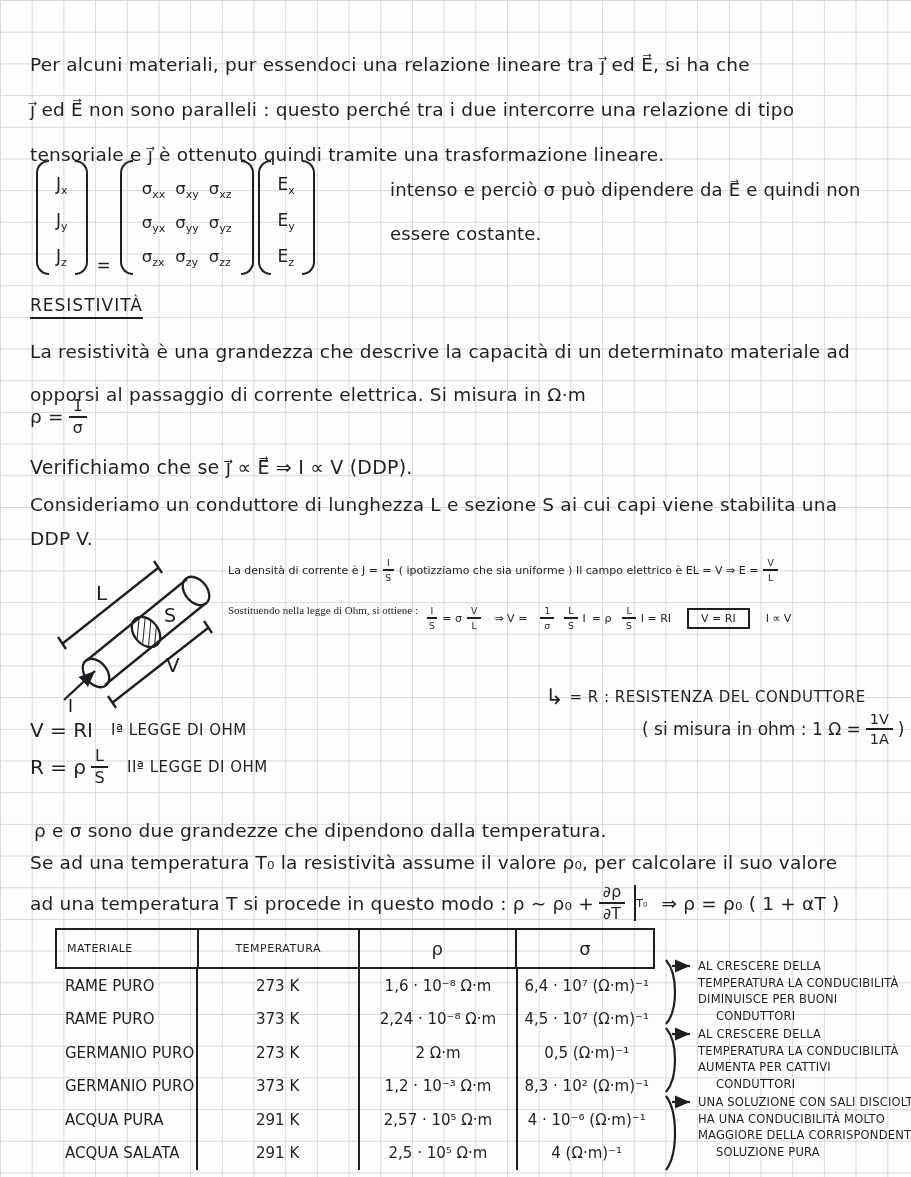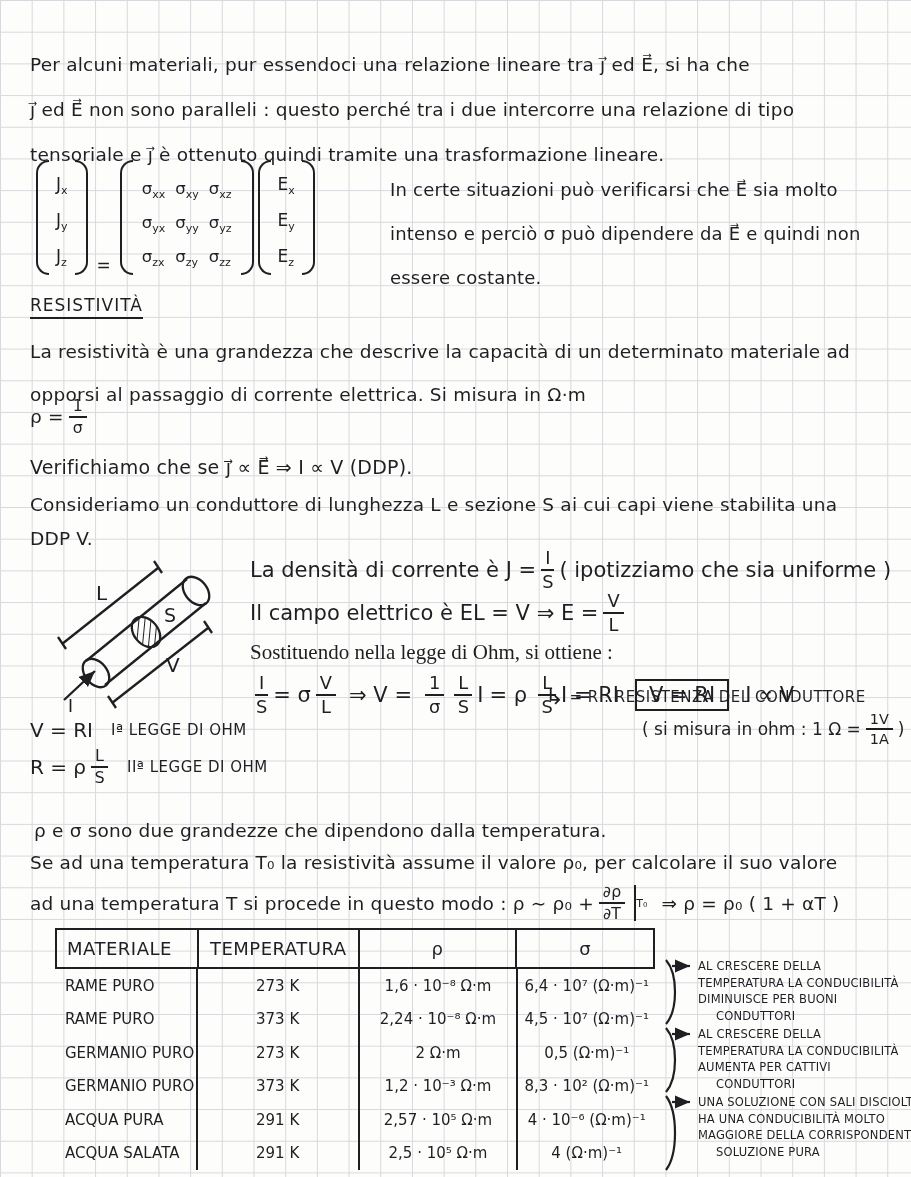--- a/index.html
+++ b/index.html
@@ -26,21 +26,21 @@
   .pl,.pr{width:11px;align-self:stretch;border:2.5px solid #1f1f23;}
   .pl{border-right:none;border-radius:16px 0 0 16px;margin-right:5px;}
   .pr{border-left:none;border-radius:0 16px 16px 0;margin-left:5px;}
   .vcol{display:flex;flex-direction:column;gap:13px;padding:6px 2px;font-size:17px;}
   .mgrid{display:grid;grid-template-columns:repeat(3,auto);gap:12px 10px;padding:6px 4px;font-size:16.5px;}
   .sub{font-size:11px;vertical-align:-4px;letter-spacing:0;}
   .boxed{border:2px solid #1f1f23;padding:2px 12px;margin:0 16px;white-space:nowrap;}
   .evalbar{display:inline-block;width:2px;height:36px;background:#1f1f23;vertical-align:middle;margin-left:4px;}
   
   .tbl-head{display:flex;border:2px solid #1f1f23;height:37px;background:transparent;}
-  .tbl-head .cell{display:flex;align-items:center;justify-content:center;font-size:18px;letter-spacing:.5px;}
+  .tbl-head .cell{display:flex;align-items:center;justify-content:center;font-size:11px;letter-spacing:.5px;}
   .tbl-head .cell + .cell{border-left:2px solid #1f1f23;}
   .tbl-body .brow{display:flex;height:33.5px;}
   .tbl-body .cell{display:flex;align-items:center;justify-content:center;font-size:15px;white-space:nowrap;}
   .tbl-body .cell + .cell{border-left:2px solid #1f1f23;}
   .c1{width:145px;justify-content:flex-start !important;padding-left:10px;box-sizing:border-box;}
   .c2{width:165px;}
   .c3{width:162px;}
   .c4{width:141px;}
   
   .anno{display:flex;align-items:flex-start;gap:4px;}
@@ -83,21 +83,20 @@
   <span class="pl" style="margin-left:4px;"></span>
   <span class="vcol">
     <span><span>E</span><span class="sub">x</span></span>
     <span><span>E</span><span class="sub">y</span></span>
     <span><span>E</span><span class="sub">z</span></span>
   </span>
   <span class="pr"></span>
 </div>
 
 <div class="abs hand" style="left:390px;top:168px;line-height:44px;font-size:18px;">
-  <div class="line">In certe situazioni può verificarsi che E⃗ sia molto</div>
   <div class="line">intenso e perciò σ può dipendere da E⃗ e quindi non</div>
   <div class="line">essere costante.</div>
 </div>
 
 <div class="abs" style="left:30px;top:295px;">
   <span class="heading">RESISTIVITÀ</span>
 </div>
 <div class="abs hand" style="left:30px;top:330px;line-height:43px;">
   <div class="line">La resistività è una grandezza che descrive la capacità di un determinato materiale ad</div>
   <div class="line">opporsi al passaggio di corrente elettrica. Si misura in Ω·m</div>
@@ -140,21 +139,21 @@
 
   <line x1="64" y1="155" x2="160" y2="80" stroke="#1f1f23" stroke-width="2.3"></line>
   <line x1="60" y1="148" x2="68" y2="160" stroke="#1f1f23" stroke-width="2.3"></line>
   <line x1="156" y1="73" x2="164" y2="85" stroke="#1f1f23" stroke-width="2.3"></line>
   <text x="118" y="124" font-size="20" fill="#1f1f23">V</text>
 
   <line x1="16" y1="152" x2="47" y2="123" stroke="#1f1f23" stroke-width="2.3" marker-end="url(#ah)"></line>
   <text x="20" y="164" font-size="17" fill="#1f1f23">I</text>
 </svg>
 
-<div class="abs" style="left:250px;top:548px;font-size:21px;">
+<div class="abs" style="left:228px;top:548px;font-size:11px;">
   <div class="fr" style="height:44px;">
     <span>La densità di corrente è   J =</span>
     <span class="frac">
         <span class="num">I</span>
         <span class="den">S</span>
       </span>
     <span>( ipotizziamo che sia uniforme )</span>
   </div>
   <div class="fr" style="height:42px;">
     <span>Il campo elettrico è   EL = V  ⇒  E =</span>

